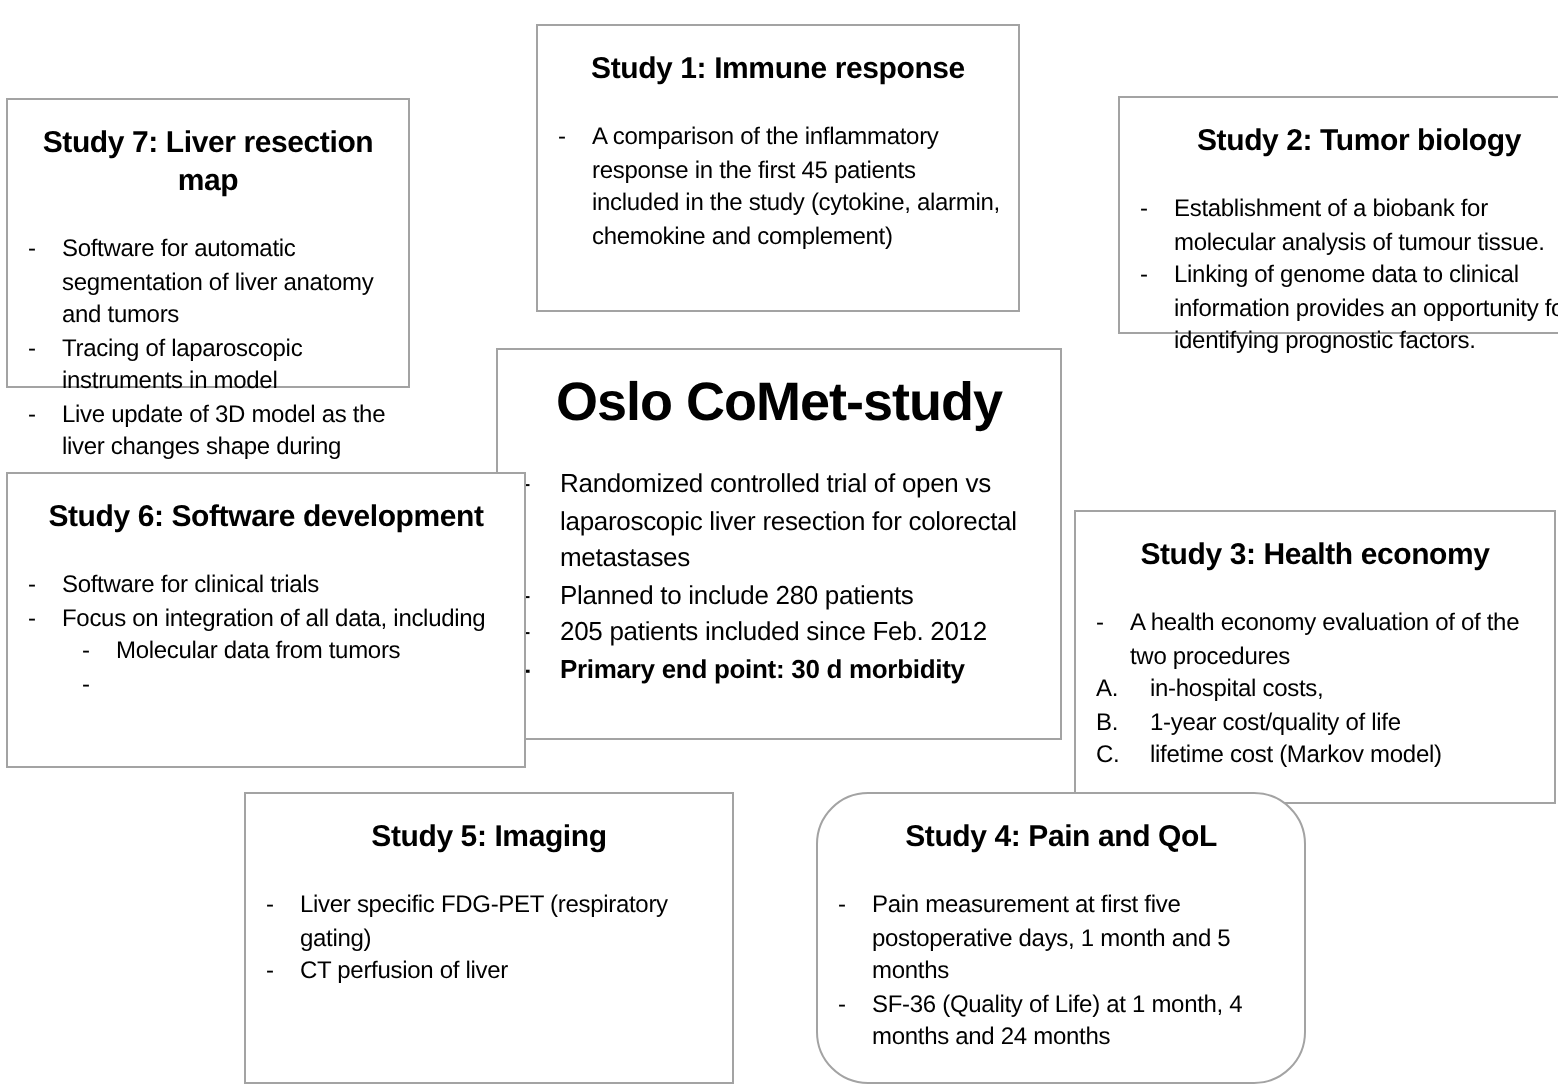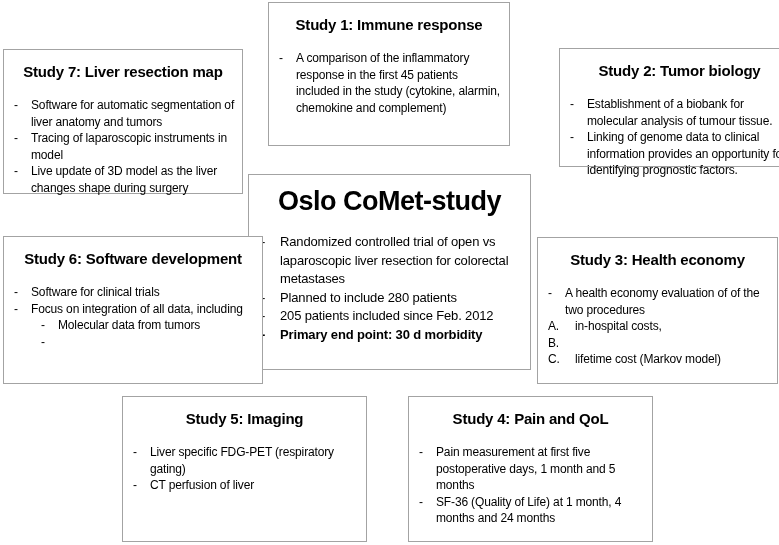--- a/index.html
+++ b/index.html
@@ -54,28 +54,28 @@
   }
   .center-box .body {
     margin-top: 15px;
     font-size: 13px;
     line-height: 18.5px;
     padding: 0 6px 0 12px;
   }
   .center-box .mk { flex: 0 0 19px; }
 
   
-  .study1-box { left: 268px; top: 2px;   width: 242px; height: 144px; }
-  .study7-box { left: 3px;   top: 49px;  width: 240px; height: 145px; }
+  .study1-box { left: 268px; top: 12px;   width: 242px; height: 144px; }
+  .study7-box { left: 3px;   top: 49px;  width: 202px; height: 145px; }
   .study2-box { left: 559px; top: 48px;  width: 241px; height: 119px; }
   .center-box { left: 248px; top: 174px; width: 283px; height: 196px; }
   .study6-box { left: 3px;   top: 236px; width: 260px; height: 148px; }
-  .study3-box { left: 537px; top: 237px; width: 241px; height: 147px; }
+  .study3-box { left: 537px; top: 255px; width: 241px; height: 147px; }
   .study5-box { left: 122px; top: 396px; width: 245px; height: 146px; }
-  .study4-box { left: 408px; top: 396px; width: 245px; height: 146px; }
+  .study4-box { left: 408px; top: 396px; width: 245px; height: 146px; border-radius: 26px; }
 </style>
 </head>
 <body>
 
 <div class="canvas">
 
   <div class="box study1-box">
     <div class="title">Study 1: Immune response</div>
     <div class="body">
       <div class="row">
@@ -166,20 +166,21 @@
       <div class="row">
         <span class="mk">-</span>
         <span class="tx">A health economy evaluation of of the two procedures</span>
       </div>
       <div class="row let-row">
         <span class="mk">A.</span>
         <span class="tx">in-hospital costs,</span>
       </div>
       <div class="row let-row">
         <span class="mk">B.</span>
+        <span class="tx">1-year cost/quality of life</span>
       </div>
       <div class="row let-row">
         <span class="mk">C.</span>
         <span class="tx">lifetime cost (Markov model)</span>
       </div>
     </div>
   </div>
 
   <div class="box study5-box">
     <div class="title">Study 5: Imaging</div>

